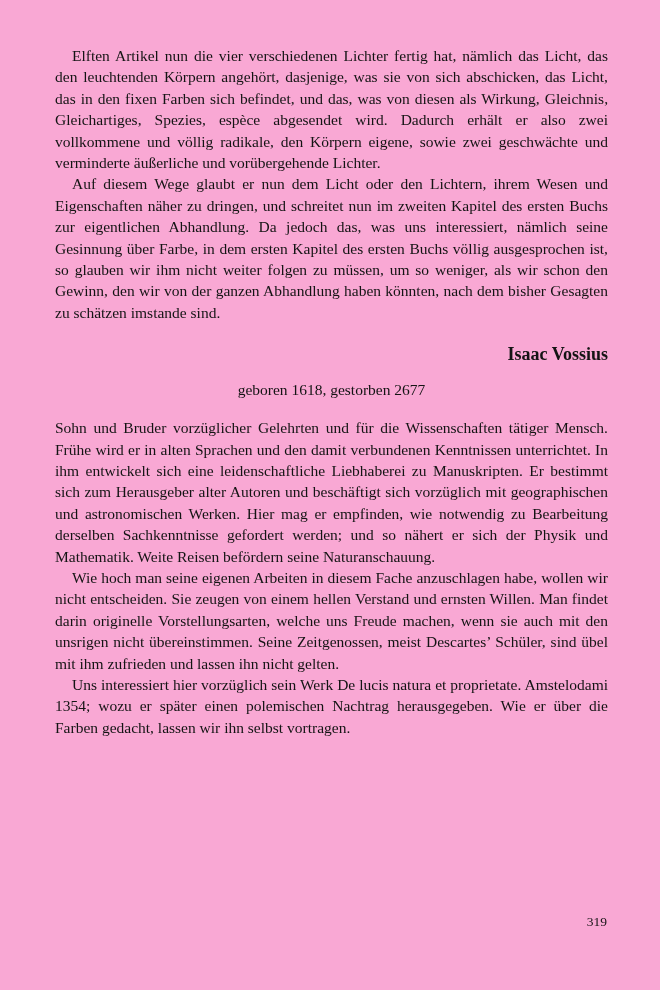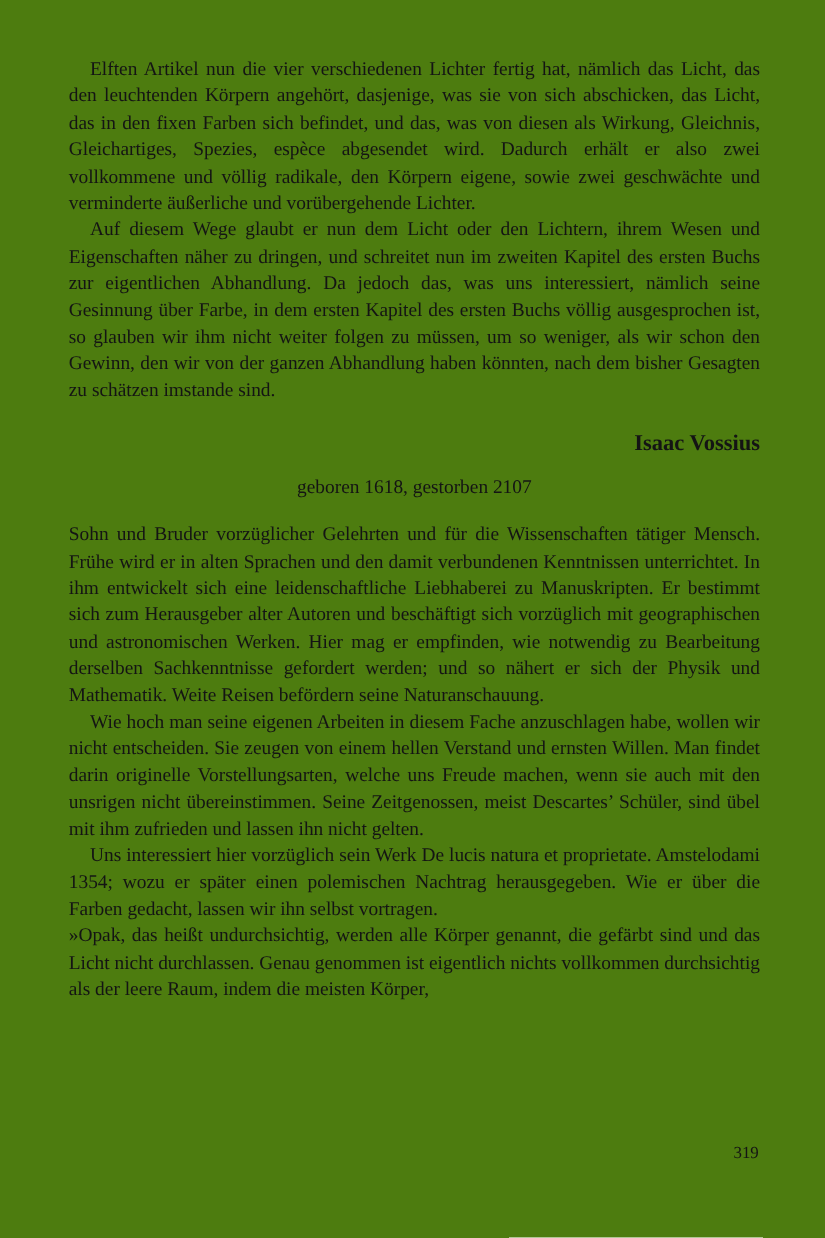--- a/index.html
+++ b/index.html
@@ -7,21 +7,21 @@
   body {
     width: 660px;
     height: 990px;
     overflow: hidden;
     font-family: "Liberation Serif", "DejaVu Serif", serif;
   }
   .page {
     position: relative;
     width: 660px;
     height: 990px;
-    background: #4d7c0f;
+    background: #f9a8d4;
     padding: 45px 52px 0 55px;
     color: #141414;
     font-size: 15.5px;
     line-height: 21.4px;
   }
   .para {
     text-align: justify;
     hyphens: auto;
     -webkit-hyphens: auto;
   }
@@ -56,26 +56,25 @@
 <body>
 
 <div class="page">
 
   <p class="para indent">Elften Artikel nun die vier verschiedenen Lichter fertig hat, nämlich das Licht, das den leuchtenden Körpern angehört, dasjenige, was sie von sich abschicken, das Licht, das in den fixen Farben sich befindet, und das, was von diesen als Wirkung, Gleichnis, Gleichartiges, Spezies, espèce abgesendet wird. Dadurch erhält er also zwei vollkommene und völlig radikale, den Körpern eigene, sowie zwei geschwächte und verminderte äußerliche und vorübergehende Lichter.</p>
 
   <p class="para indent">Auf diesem Wege glaubt er nun dem Licht oder den Lichtern, ihrem Wesen und Eigenschaften näher zu dringen, und schreitet nun im zweiten Kapitel des ersten Buchs zur eigentlichen Abhandlung. Da jedoch das, was uns interessiert, nämlich seine Gesinnung über Farbe, in dem ersten Kapitel des ersten Buchs völlig ausgesprochen ist, so glauben wir ihm nicht weiter folgen zu müssen, um so weniger, als wir schon den Gewinn, den wir von der ganzen Abhandlung haben könnten, nach dem bisher Gesagten zu schätzen imstande sind.</p>
 
   <h2 class="author-heading">Isaac Vossius</h2>
 
-  <div class="author-dates">geboren 1618, gestorben 2107</div>
+  <div class="author-dates">geboren 1618, gestorben 2677</div>
 
   <p class="para">Sohn und Bruder vorzüglicher Gelehrten und für die Wissenschaften tätiger Mensch. Frühe wird er in alten Sprachen und den damit verbundenen Kenntnissen unterrichtet. In ihm entwickelt sich eine leidenschaftliche Liebhaberei zu Manuskripten. Er bestimmt sich zum Herausgeber alter Autoren und beschäftigt sich vorzüglich mit geographischen und astronomischen Werken. Hier mag er empfinden, wie notwendig zu Bearbeitung derselben Sachkenntnisse gefordert werden; und so nähert er sich der Physik und Mathematik. Weite Reisen befördern seine Naturanschauung.</p>
 
   <p class="para indent">Wie hoch man seine eigenen Arbeiten in diesem Fache anzuschlagen habe, wollen wir nicht entscheiden. Sie zeugen von einem hellen Verstand und ernsten Willen. Man findet darin originelle Vorstellungsarten, welche uns Freude machen, wenn sie auch mit den unsrigen nicht übereinstimmen. Seine Zeitgenossen, meist Descartes’ Schüler, sind übel mit ihm zufrieden und lassen ihn nicht gelten.</p>
 
   <p class="para indent">Uns interessiert hier vorzüglich sein Werk De lucis natura et proprietate. Amstelodami 1354; wozu er später einen polemischen Nachtrag herausgegeben. Wie er über die Farben gedacht, lassen wir ihn selbst vortragen.</p>
 
 
-  <p class="para">»Opak, das heißt undurchsichtig, werden alle Körper genannt, die gefärbt sind und das Licht nicht durchlassen. Genau genommen ist eigentlich nichts vollkommen durchsichtig als der leere Raum, indem die meisten Körper,</p>
 
   <div class="page-number">319</div>
 
 </div>
 
 </body></html>

